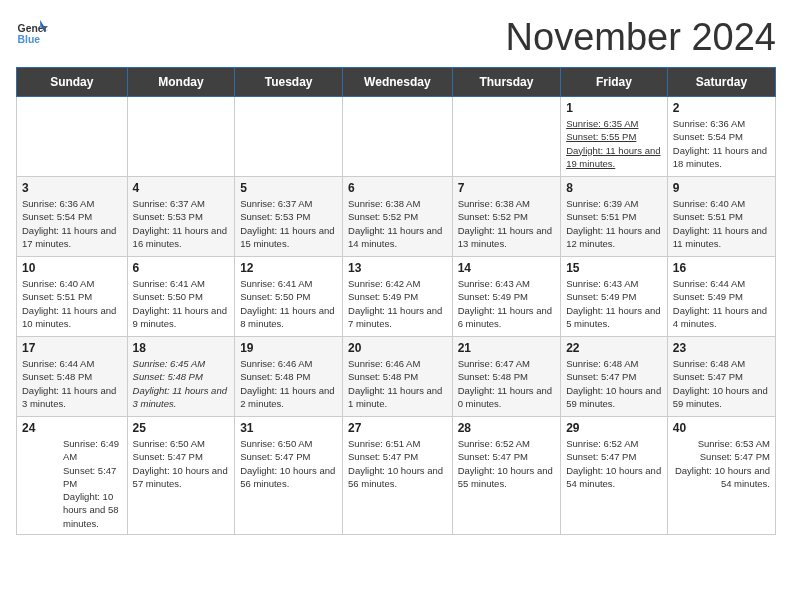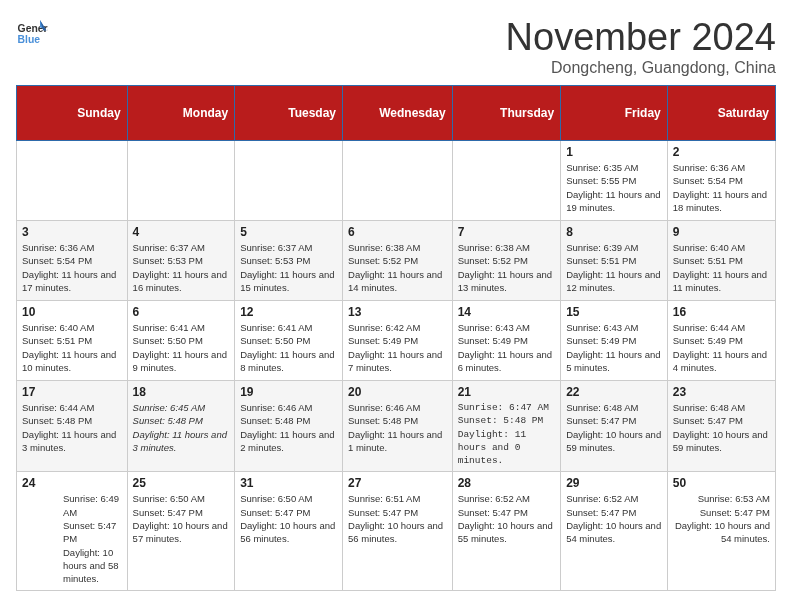--- a/index.html
+++ b/index.html
@@ -36,24 +36,24 @@
     .location-title {
       font-size: 16px;
       color: #555;
     }
     table {
       width: 100%;
       border-collapse: collapse;
       font-size: 10.5px;
     }
     thead tr th {
-      background-color: #b91c1c;
+      background-color: #404040;
       color: #fff;
-      padding: 20px 6px;
-      text-align: right;
+      padding: 7px 6px;
+      text-align: center;
       font-size: 12px;
       font-weight: bold;
       border: 1px solid #2e6aaa;
     }
     tbody tr td {
       vertical-align: top;
       border: 1px solid #ccc;
       padding: 4px 5px;
       width: 113px;
       height: 80px;
@@ -85,21 +85,20 @@
   <div class="logo">
     <svg class="logo-icon" viewBox="0 0 40 40">
       <text x="2" y="20" font-size="13" font-weight="bold" fill="#333" font-family="Arial">General</text>
       <text x="2" y="34" font-size="13" font-weight="bold" fill="#4a90d9" font-family="Arial">Blue</text>
       <polygon points="30,5 38,18 30,14 30,5" fill="#4a90d9"></polygon>
       <polygon points="30,5 38,18 34,18 30,5" fill="#2a5fa0"></polygon>
     </svg>
   </div>
   <div class="title-area">
     <div class="month-title">November 2024</div>
-    <div class="location-title">Dongcheng, Guangdong, China</div>
   </div>
 </div>
 
 <table>
   <thead>
     <tr>
     <th>Sunday</th>
         <th>Monday</th>
         <th>Tuesday</th>
         <th>Wednesday</th>
@@ -110,21 +109,21 @@
   </thead>
   <tbody id="calendar-body">
   <tr>
         <td class="empty-cell"></td>
         <td class="empty-cell"></td>
         <td class="empty-cell"></td>
         <td class="empty-cell"></td>
         <td class="empty-cell"></td>
         <td>
           <span class="day-number">1</span>
-          <div class="day-info" style="white-space: pre-line;">Sunrise: 6:35 AM
+          <div class="day-info" style="white-space: pre-line; text-decoration: underline;">Sunrise: 6:35 AM
 Sunset: 5:55 PM
 Daylight: 11 hours and 19 minutes.</div>
         </td>
         <td>
           <span class="day-number">2</span>
           <div class="day-info" style="white-space: pre-line;">Sunrise: 6:36 AM
 Sunset: 5:54 PM
 Daylight: 11 hours and 18 minutes.</div>
         </td>
       </tr>
@@ -236,21 +235,21 @@
 Daylight: 11 hours and 2 minutes.</div>
         </td>
         <td>
           <span class="day-number">20</span>
           <div class="day-info" style="white-space: pre-line;">Sunrise: 6:46 AM
 Sunset: 5:48 PM
 Daylight: 11 hours and 1 minute.</div>
         </td>
         <td>
           <span class="day-number">21</span>
-          <div class="day-info" style="white-space: pre-line; font-family: Liberation Mono, monospace;">Sunrise: 6:47 AM
+          <div class="day-info" style="white-space: pre-line;">Sunrise: 6:47 AM
 Sunset: 5:48 PM
 Daylight: 11 hours and 0 minutes.</div>
         </td>
         <td>
           <span class="day-number">22</span>
           <div class="day-info" style="white-space: pre-line;">Sunrise: 6:48 AM
 Sunset: 5:47 PM
 Daylight: 10 hours and 59 minutes.</div>
         </td>
         <td>
@@ -291,20 +290,20 @@
 Sunset: 5:47 PM
 Daylight: 10 hours and 55 minutes.</div>
         </td>
         <td>
           <span class="day-number">29</span>
           <div class="day-info" style="white-space: pre-line;">Sunrise: 6:52 AM
 Sunset: 5:47 PM
 Daylight: 10 hours and 54 minutes.</div>
         </td>
         <td>
-          <span class="day-number">50</span>
+          <span class="day-number">40</span>
           <div class="day-info" style="white-space: pre-line; text-align: right;">Sunrise: 6:53 AM
 Sunset: 5:47 PM
 Daylight: 10 hours and 54 minutes.</div>
         </td>
       </tr>
     </tbody>
 </table>
 
 </body></html>

